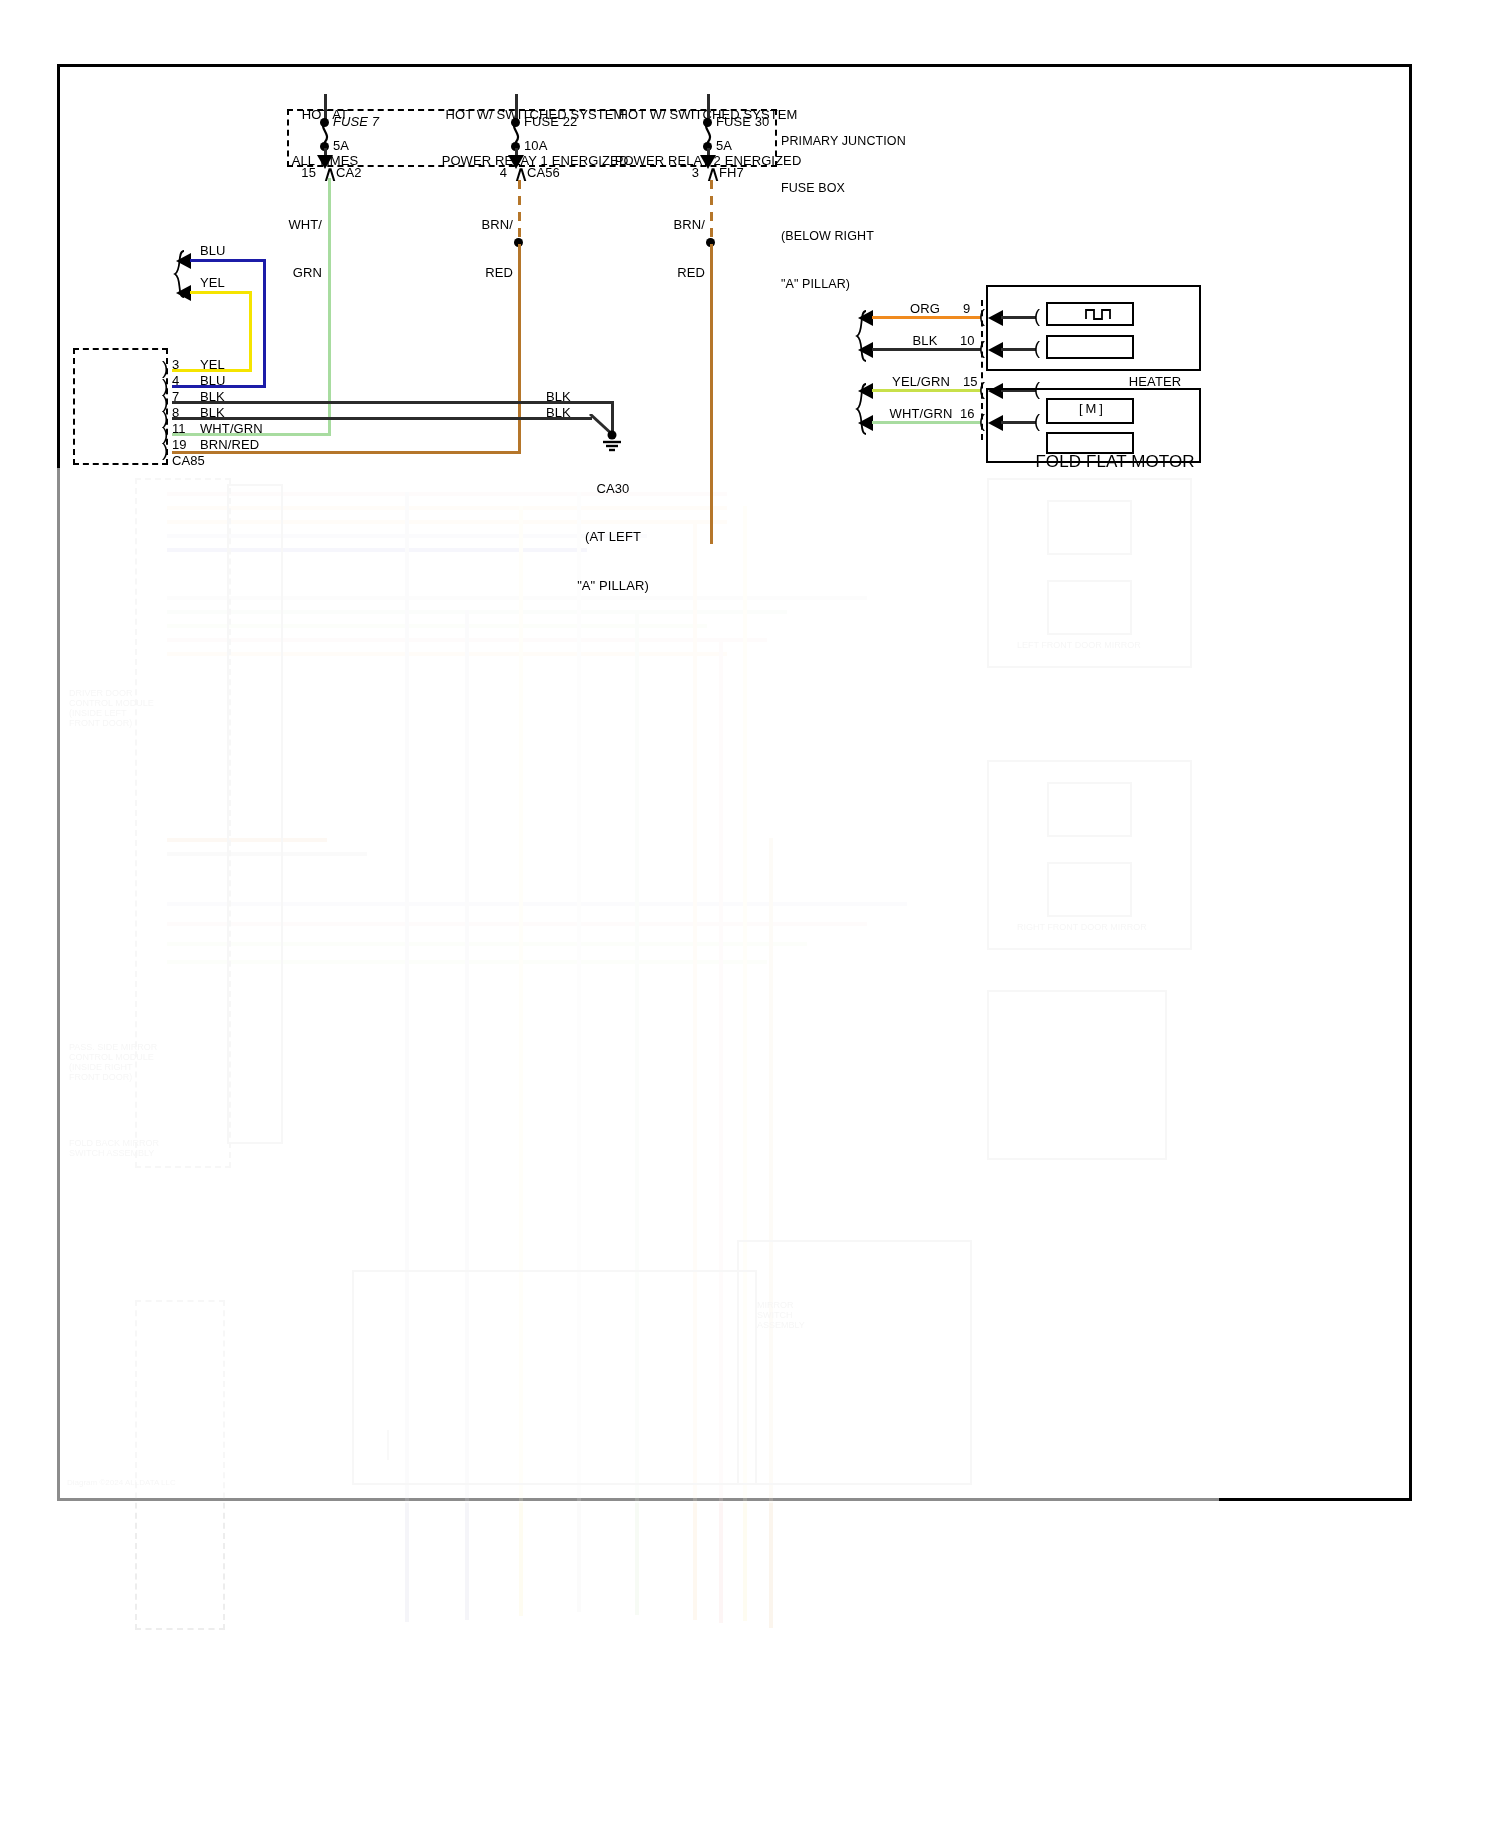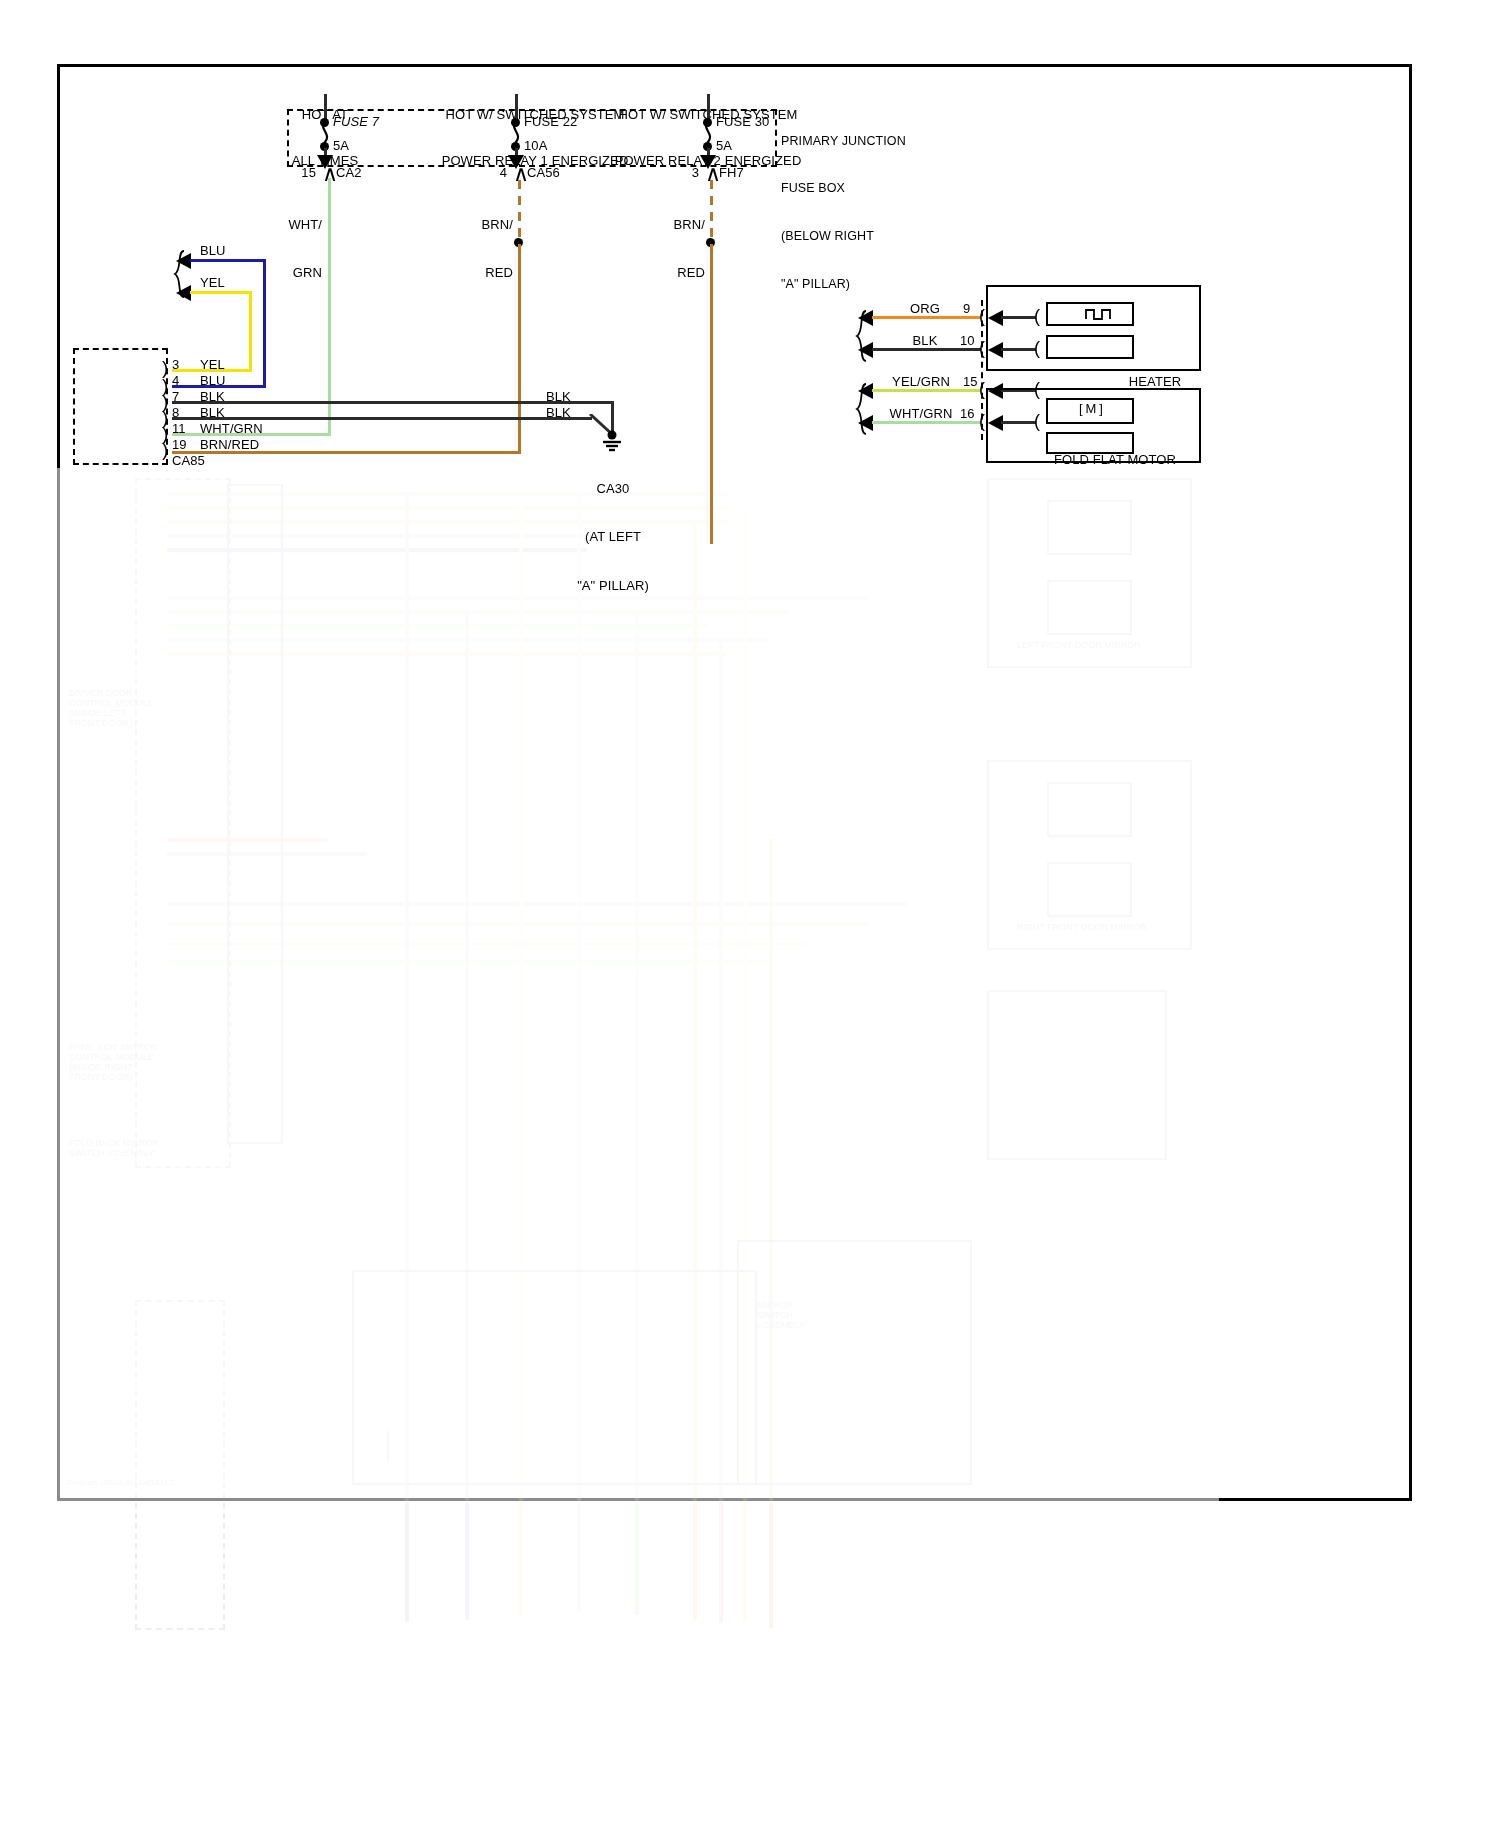--- a/index.html
+++ b/index.html
@@ -328,15 +328,15 @@
   <div class="solid-box" style="left:1046px;top:335px;width:88px;height:24px;"></div>
   <svg style="position:absolute;left:1085px;top:307px;" width="32" height="14">
     <path d="M1 12 L1 3 L9 3 L9 12 L17 12 L17 3 L25 3 L25 12" stroke="#000" stroke-width="1.8" fill="none"></path>
   </svg>
   <div class="txt c" style="left:1100px;top:374px;width:110px;font-size:13px;">HEATER</div>
 
   <div class="solid-box" style="left:986px;top:388px;width:215px;height:75px;"></div>
   <div class="solid-box" style="left:1046px;top:398px;width:88px;height:26px;"></div>
   <div class="txt c" style="left:1070px;top:401px;width:42px;font-size:13px;">[ M ]</div>
   <div class="solid-box" style="left:1046px;top:432px;width:88px;height:22px;"></div>
-  <div class="txt c" style="left:1035px;top:452px;width:160px;font-size:13px;">FOLD FLAT MOTOR</div>
+  <div class="txt c" style="left:1035px;top:452px;width:160px;font-size:17px;">FOLD FLAT MOTOR</div>
 
 </div>
 
 </body></html>

